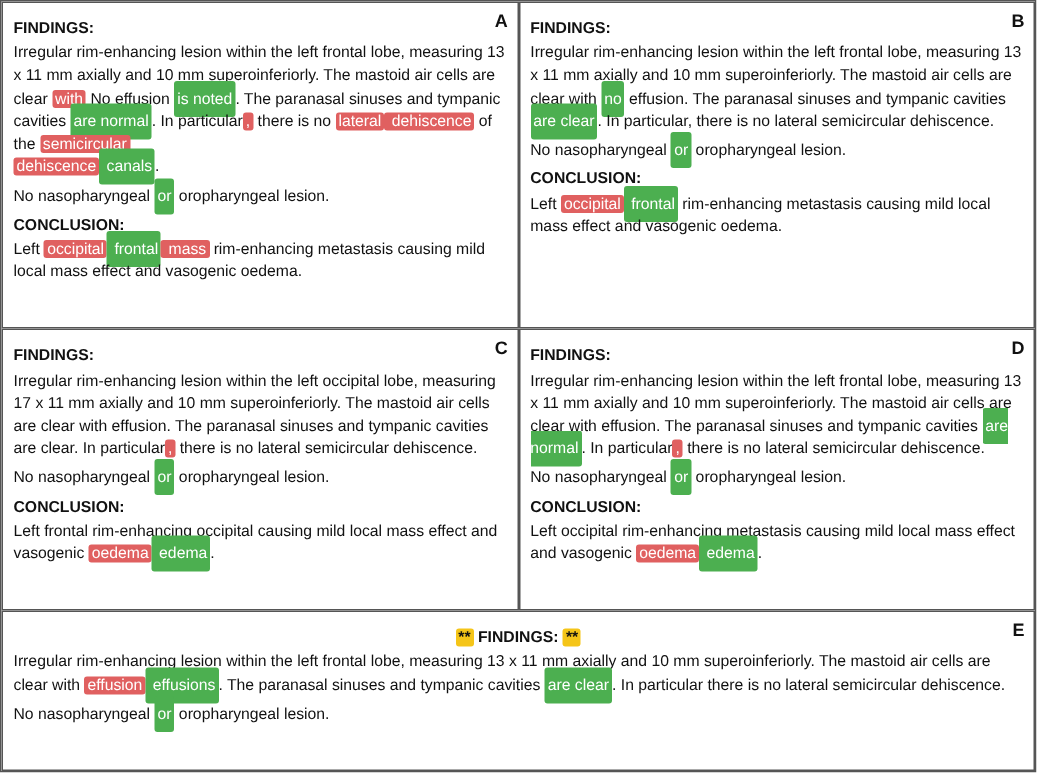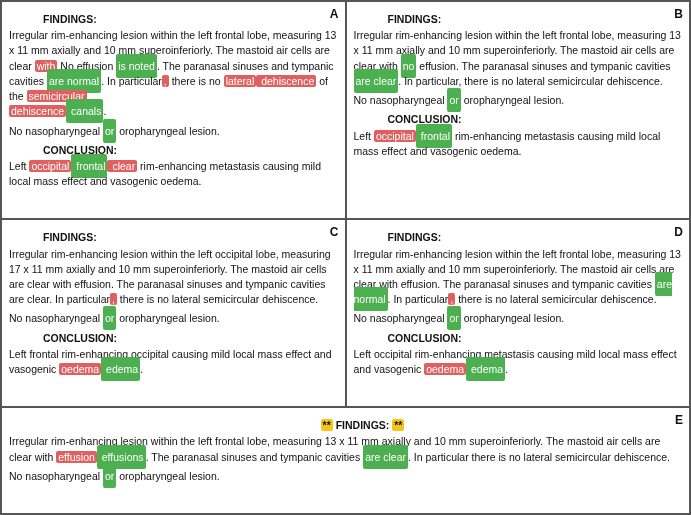--- a/index.html
+++ b/index.html
@@ -35,21 +35,20 @@
       right: 6px;
       font-weight: bold;
       font-size: 12px;
       color: #111;
     }
     .section-title {
       font-weight: bold;
       margin-top: 4px;
       margin-bottom: 1px;
       display: block;
-      margin-left: 34px;
     }
     .highlight-red {
       background-color: #e06060;
       color: #fff;
       border-radius: 2px;
       padding: 0 2px;
     }
     .highlight-green {
       background-color: #4caf50;
       color: #fff;
@@ -88,21 +87,21 @@
     <span class="cell-label">A</span>
     <p>
       <span class="section-title">FINDINGS:</span>
       <span>Irregular rim-enhancing lesion within the left frontal lobe, measuring 13 x 11 mm axially and 10 mm superoinferiorly. The mastoid air cells are clear </span><span class="highlight-red">with</span><span> No effusion </span><span class="highlight-green">is noted</span><span>. The paranasal sinuses and tympanic cavities </span><span class="highlight-green">are normal</span><span>. In particular</span><span class="highlight-red">,</span><span> there is no </span><span class="highlight-red">lateral</span><span class="highlight-red"> dehiscence</span><span> of the </span><span class="highlight-red">semicircular</span><br><span class="highlight-red">dehiscence</span><span class="highlight-green"> canals</span><span>.</span>
     </p>
     <p>
       <span>No nasopharyngeal </span><span class="highlight-green">or</span><span> oropharyngeal lesion.</span>
     </p>
     <p>
       <span class="section-title">CONCLUSION:</span>
-      <span>Left </span><span class="highlight-red">occipital</span><span class="highlight-green"> frontal</span><span class="highlight-red"> clear</span><span> rim-enhancing metastasis causing mild local mass effect and vasogenic oedema.</span>
+      <span>Left </span><span class="highlight-red">occipital</span><span class="highlight-green"> frontal</span><span class="highlight-red"> mass</span><span> rim-enhancing metastasis causing mild local mass effect and vasogenic oedema.</span>
     </p>
   </div>
 
   <div class="cell">
     <span class="cell-label">B</span>
     <p>
       <span class="section-title">FINDINGS:</span>
       <span>Irregular rim-enhancing lesion within the left frontal lobe, measuring 13 x 11 mm axially and 10 mm superoinferiorly. The mastoid air cells are clear with </span><span class="highlight-green">no</span><span> effusion. The paranasal sinuses and tympanic cavities </span><span class="highlight-green">are clear</span><span>. In particular, there is no lateral semicircular dehiscence.</span>
     </p>
     <p>

